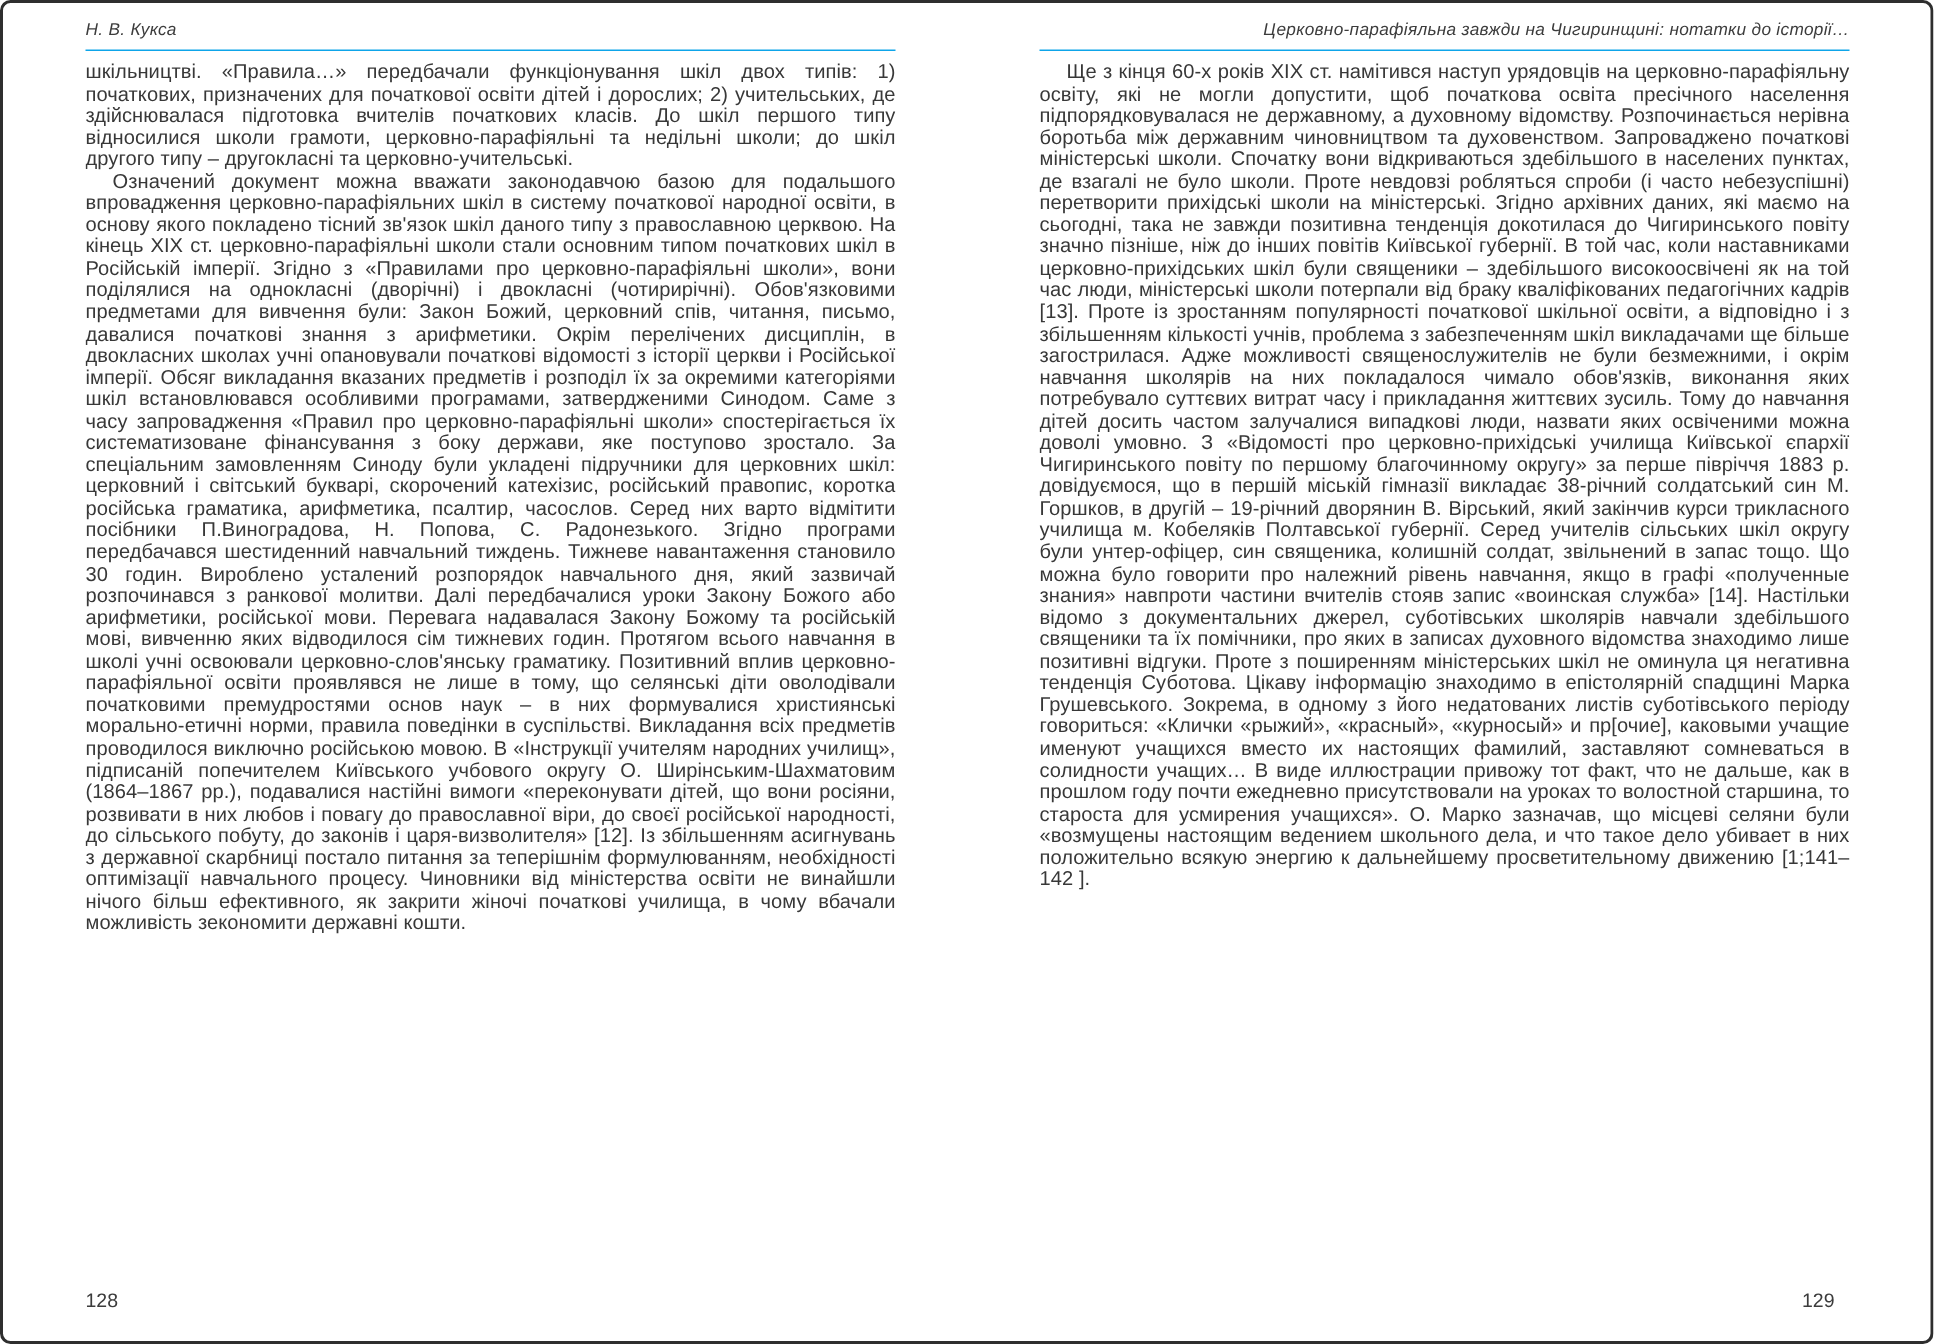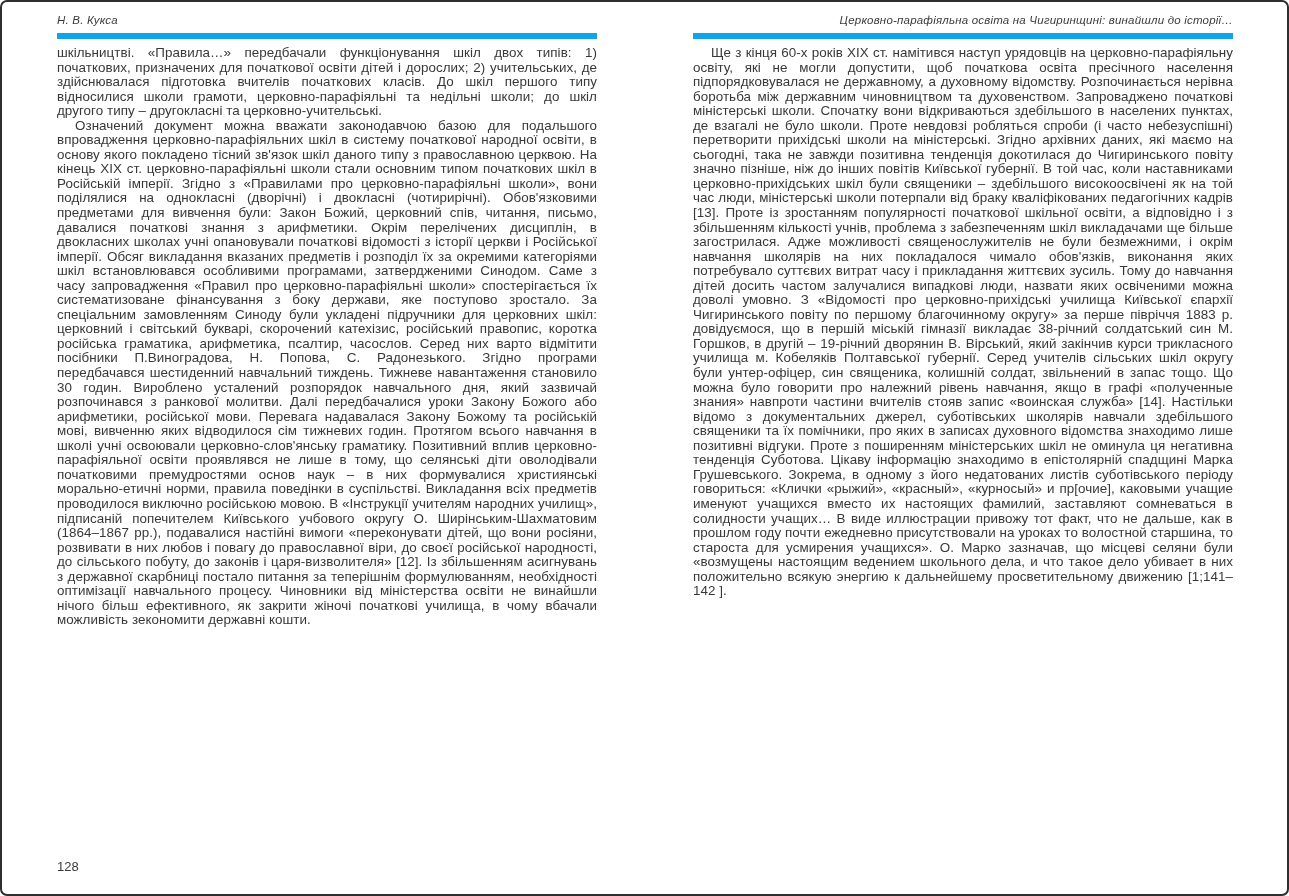--- a/index.html
+++ b/index.html
@@ -32,21 +32,21 @@
     position: relative;
     width: 540px;
     height: 100%;
   }
   .running-header {
     font-style: italic;
     font-size: 11.5px;
     letter-spacing: 0.2px;
     color: #3c3c3c;
     padding-bottom: 7px;
-    border-bottom: 6px solid #0ea5e9;
+    border-bottom: 1px solid #0ea5e9;
     white-space: nowrap;
     overflow: hidden;
   }
   .running-header.right {
     text-align: right;
   }
   .page-body {
     margin-top: 7px;
     height: 806px;
     overflow: hidden;
@@ -83,20 +83,21 @@
     <div class="page">
       <div class="running-header">Н. В. Кукса</div>
       <div class="page-body">
         <p>шкільництві. «Правила…» передбачали функціонування шкіл двох типів: 1) початкових, призначених для початкової освіти дітей і дорослих; 2) учительських, де здійснювалася підготовка вчителів початкових класів. До шкіл першого типу відносилися школи грамоти, церковно-парафіяльні та недільні школи; до шкіл другого типу – другокласні та церковно-учительські.</p>
         <p class="indent">Означений документ можна вважати законодавчою базою для подальшого впровадження церковно-парафіяльних шкіл в систему початкової народної освіти, в основу якого покладено тісний зв'язок шкіл даного типу з православною церквою. На кінець XIX ст. церковно-парафіяльні школи стали основним типом початкових шкіл в Російській імперії. Згідно з «Правилами про церковно-парафіяльні школи», вони поділялися на однокласні (дворічні) і двокласні (чотирирічні). Обов'язковими предметами для вивчення були: Закон Божий, церковний спів, читання, письмо, давалися початкові знання з арифметики. Окрім перелічених дисциплін, в двокласних школах учні опановували початкові відомості з історії церкви і Російської імперії. Обсяг викладання вказаних предметів і розподіл їх за окремими категоріями шкіл встановлювався особливими програмами, затвердженими Синодом. Саме з часу запровадження «Правил про церковно-парафіяльні школи» спостерігається їх систематизоване фінансування з боку держави, яке поступово зростало. За спеціальним замовленням Синоду були укладені підручники для церковних шкіл: церковний і світський букварі, скорочений катехізис, російський правопис, коротка російська граматика, арифметика, псалтир, часослов. Серед них варто відмітити посібники П.Виноградова, Н. Попова, С. Радонезького. Згідно програми передбачався шестиденний навчальний тиждень. Тижневе навантаження становило 30 годин. Вироблено усталений розпорядок навчального дня, який зазвичай розпочинався з ранкової молитви. Далі передбачалися уроки Закону Божого або арифметики, російської мови. Перевага надавалася Закону Божому та російській мові, вивченню яких відводилося сім тижневих годин. Протягом всього навчання в школі учні освоювали церковно-слов'янську граматику. Позитивний вплив церковно-парафіяльної освіти проявлявся не лише в тому, що селянські діти оволодівали початковими премудростями основ наук – в них формувалися християнські морально-етичні норми, правила поведінки в суспільстві. Викладання всіх предметів проводилося виключно російською мовою. В «Інструкції учителям народних училищ», підписаній попечителем Київського учбового округу О. Ширінським-Шахматовим (1864–1867 рр.), подавалися настійні вимоги «переконувати дітей, що вони росіяни, розвивати в них любов і повагу до православної віри, до своєї російської народності, до сільського побуту, до законів і царя-визволителя» [12]. Із збільшенням асигнувань з державної скарбниці постало питання за теперішнім формулюванням, необхідності оптимізації навчального процесу. Чиновники від міністерства освіти не винайшли нічого більш ефективного, як закрити жіночі початкові училища, в чому вбачали можливість зекономити державні кошти.</p>
       </div>
       <div class="page-number">128</div>
     </div>
 
     <div class="page">
-      <div class="running-header right">Церковно-парафіяльна освіта на Чигиринщині: винайшли до історії…</div>
+      <div class="running-header right">Церковно-парафіяльна завжди на Чигиринщині: нотатки до історії…</div>
       <div class="page-body">
         <p class="indent">Ще з кінця 60-х років XIX ст. намітився наступ урядовців на церковно-парафіяльну освіту, які не могли допустити, щоб початкова освіта пресічного населення підпорядковувалася не державному, а духовному відомству. Розпочинається нерівна боротьба між державним чиновництвом та духовенством. Запроваджено початкові міністерські школи. Спочатку вони відкриваються здебільшого в населених пунктах, де взагалі не було школи. Проте невдовзі робляться спроби (і часто небезуспішні) перетворити прихідські школи на міністерські. Згідно архівних даних, які маємо на сьогодні, така не завжди позитивна тенденція докотилася до Чигиринського повіту значно пізніше, ніж до інших повітів Київської губернії. В той час, коли наставниками церковно-прихідських шкіл були священики – здебільшого високоосвічені як на той час люди, міністерські школи потерпали від браку кваліфікованих педагогічних кадрів [13]. Проте із зростанням популярності початкової шкільної освіти, а відповідно і з збільшенням кількості учнів, проблема з забезпеченням шкіл викладачами ще більше загострилася. Адже можливості священослужителів не були безмежними, і окрім навчання школярів на них покладалося чимало обов'язків, виконання яких потребувало суттєвих витрат часу і прикладання життєвих зусиль. Тому до навчання дітей досить частом залучалися випадкові люди, назвати яких освіченими можна доволі умовно. З «Відомості про церковно-прихідські училища Київської єпархії Чигиринського повіту по першому благочинному округу» за перше півріччя 1883 р. довідуємося, що в першій міській гімназії викладає 38-річний солдатський син М. Горшков, в другій – 19-річний дворянин В. Вірський, який закінчив курси трикласного училища м. Кобеляків Полтавської губернії. Серед учителів сільських шкіл округу були унтер-офіцер, син священика, колишній солдат, звільнений в запас тощо. Що можна було говорити про належний рівень навчання, якщо в графі «полученные знания» навпроти частини вчителів стояв запис «воинская служба» [14]. Настільки відомо з документальних джерел, суботівських школярів навчали здебільшого священики та їх помічники, про яких в записах духовного відомства знаходимо лише позитивні відгуки. Проте з поширенням міністерських шкіл не оминула ця негативна тенденція Суботова. Цікаву інформацію знаходимо в епістолярній спадщині Марка Грушевського. Зокрема, в одному з його недатованих листів суботівського періоду говориться: «Клички «рыжий», «красный», «курносый» и пр[очие], каковыми учащие именуют учащихся вместо их настоящих фамилий, заставляют сомневаться в солидности учащих… В виде иллюстрации привожу тот факт, что не дальше, как в прошлом году почти ежедневно присутствовали на уроках то волостной старшина, то староста для усмирения учащихся». О. Марко зазначав, що місцеві селяни були «возмущены настоящим ведением школьного дела, и что такое дело убивает в них положительно всякую энергию к дальнейшему просветительному движению [1;141–142 ].</p>
       </div>
+      <div class="page-number right">129</div>
     </div>
 
   </div>
 </div>
 
 </body></html>

